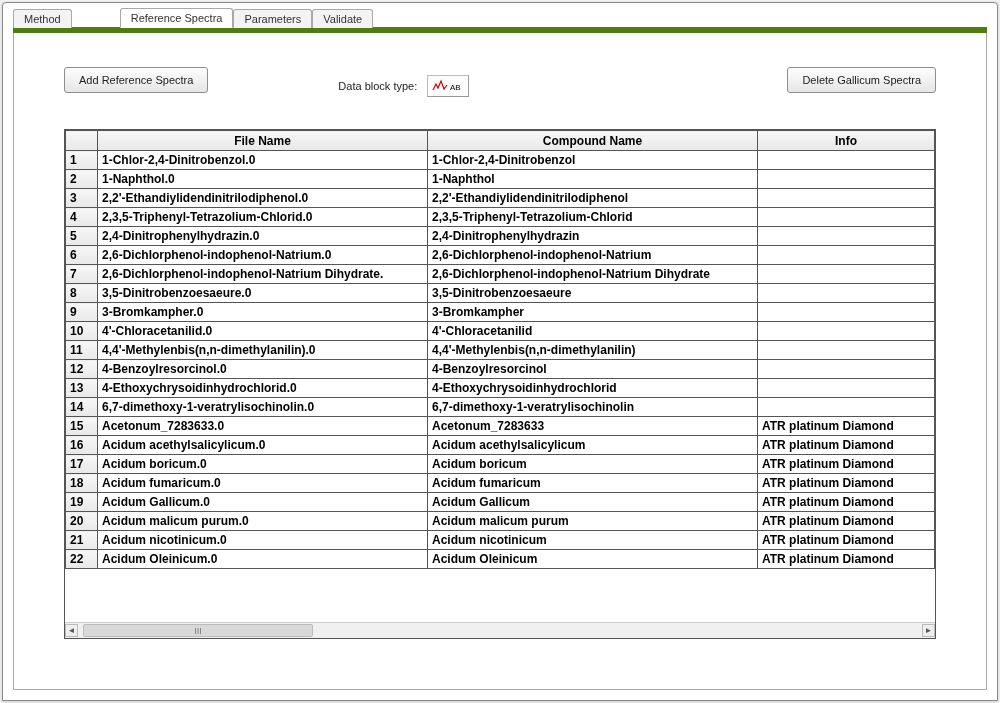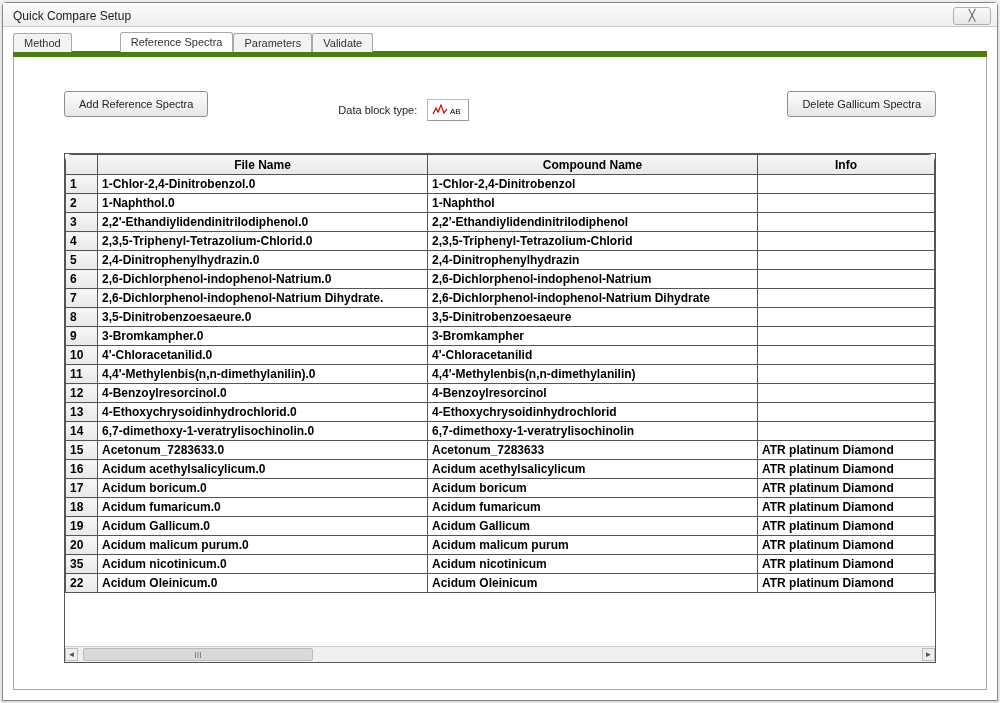--- a/index.html
+++ b/index.html
@@ -145,21 +145,20 @@
       border: 1px solid #555;
       overflow: hidden;
       display: flex;
       flex-direction: column;
       height: 510px;
     }
     .grid-scroll {
       flex: 1;
       overflow-y: scroll;
       overflow-x: hidden;
-      border-radius: 7px;
     }
     table.grid {
       border-collapse: collapse;
       width: 100%;
       table-layout: fixed;
       font-size: 12px;
       color: #000;
     }
     table.grid th, table.grid td {
       border: 1px solid #555;
@@ -226,26 +225,20 @@
     .hscroll-arrow.left { left: 0; }
     .hscroll-arrow.right { right: 0; }
     ::-webkit-scrollbar { width: 16px; }
     ::-webkit-scrollbar-track { background: #f0f0f0; }
     ::-webkit-scrollbar-thumb { background: #c8c8c8; border: 1px solid #aaa; }
   </style>
 </head>
 <body>
 
 <div class="window">
-  <div class="titlebar">
-    <span class="title">Quick Compare Setup</span>
-    <div class="close-btn">
-      <span>╳</span>
-    </div>
-  </div>
 
   <div class="content-area">
     <div class="tab-strip">
       <div class="tab">Method</div>
       <div class="tab active">Reference Spectra</div>
       <div class="tab">Parameters</div>
       <div class="tab">Validate</div>
     </div>
 
     <div class="panel">
@@ -397,21 +390,21 @@
                   <td class="data">Acidum Gallicum</td>
                   <td class="data">ATR platinum Diamond</td>
                 </tr>
                 <tr>
                   <td class="rownum">20</td>
                   <td class="data">Acidum malicum purum.0</td>
                   <td class="data">Acidum malicum purum</td>
                   <td class="data">ATR platinum Diamond</td>
                 </tr>
                 <tr>
-                  <td class="rownum">35</td>
+                  <td class="rownum">21</td>
                   <td class="data">Acidum nicotinicum.0</td>
                   <td class="data">Acidum nicotinicum</td>
                   <td class="data">ATR platinum Diamond</td>
                 </tr>
                 <tr>
                   <td class="rownum">22</td>
                   <td class="data">Acidum Oleinicum.0</td>
                   <td class="data">Acidum Oleinicum</td>
                   <td class="data">ATR platinum Diamond</td>
                 </tr>

